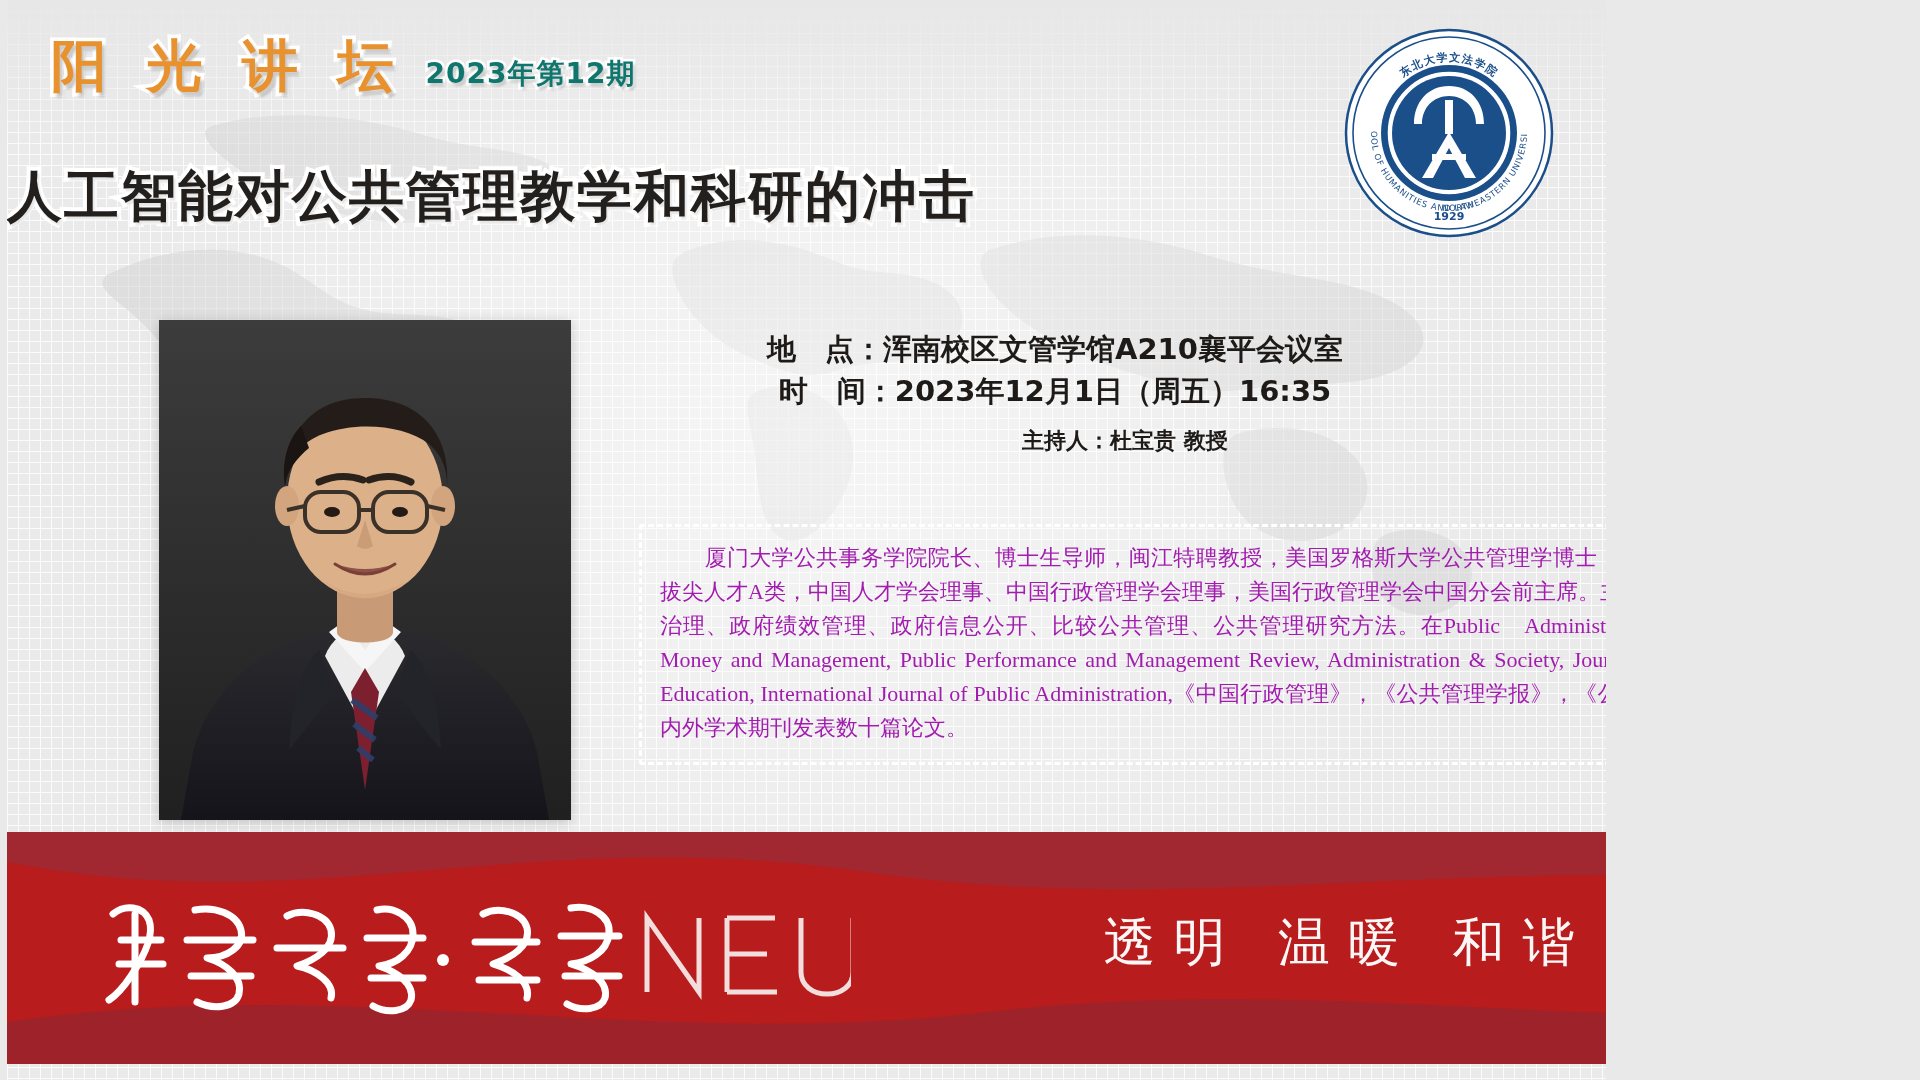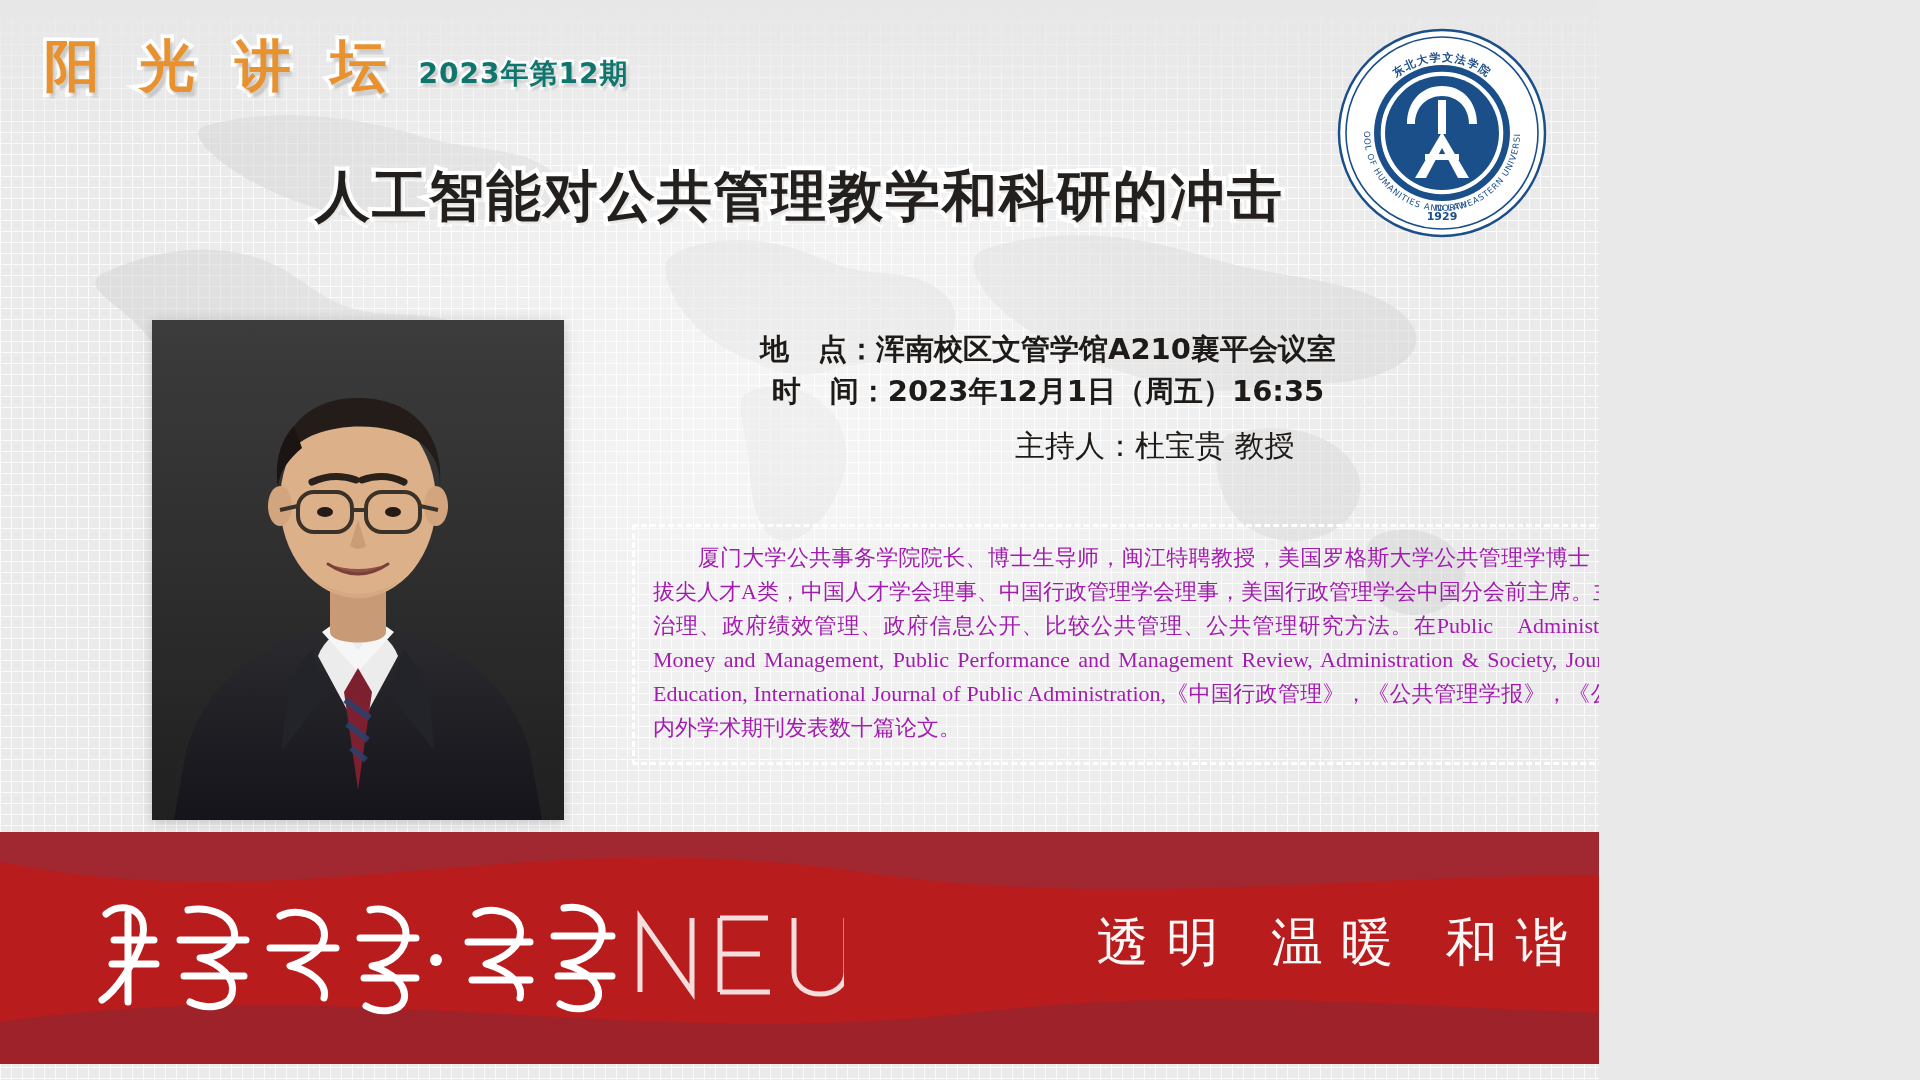--- a/index.html
+++ b/index.html
@@ -1,21 +1,21 @@
 <!DOCTYPE html>
 <html><head>
 <meta charset="utf-8">
 <style>
   html,body{margin:0;padding:0;}
   body{
     width:1920px;height:1080px;overflow:hidden;
     font-family:"Liberation Sans","DejaVu Sans",sans-serif;
     background:#e9e9e9;
   }
-  .poster{position:relative;width:1599px;height:1080px;overflow:hidden;background:#eaeaea;}
+  .poster{position:relative;width:1599px;height:1080px;overflow:hidden;background:#eaeaea;margin-left:7px;}
 
   
   .bg-grid{
     position:absolute;inset:0;
     background-image:
       linear-gradient(to right, rgba(255,255,255,.85) 1.5px, transparent 1.5px),
       linear-gradient(to bottom, rgba(255,255,255,.85) 1.5px, transparent 1.5px);
     background-size:11px 11px;
     opacity:.95;
   }
@@ -47,21 +47,21 @@
     text-shadow:2px 3px 3px rgba(0,0,0,.22);
     margin-bottom:6px;
     font-family:"DejaVu Sans","Liberation Sans",sans-serif;
   }
 
   
   .seal{position:absolute;right:52px;top:28px;width:210px;height:210px;z-index:7;}
 
   
   .title{
-    position:absolute;left:0;right:0;top:160px;text-align:center;z-index:6;
+    position:absolute;left:0;right:0;top:160px;z-index:6;
     font-size:55px;font-weight:700;letter-spacing:2px;color:#231f1d;
     -webkit-text-stroke:8px #ffffff;paint-order:stroke fill;
     text-shadow:2px 3px 2px rgba(0,0,0,.10);
     font-family:"DejaVu Sans","Liberation Sans",sans-serif;
   }
 
   
   .portrait{
     position:absolute;left:152px;top:320px;width:412px;height:500px;z-index:6;
     box-shadow:0 2px 12px rgba(0,0,0,.18);overflow:hidden;background:#2a2a2a;
@@ -69,21 +69,21 @@
 
   
   .info{position:absolute;left:760px;top:328px;z-index:6;}
   .info-line{
     font-size:29px;font-weight:700;color:#1d1a18;line-height:1.45;white-space:pre;
     font-family:"DejaVu Sans","Liberation Sans",sans-serif;
     text-align:center;
   }
   .people{position:absolute;left:1015px;top:425px;z-index:6;}
   .people-line{
-    font-size:30px;font-weight:400;color:#1d1a18;line-height:1.42;white-space:pre;
+    font-size:22px;font-weight:700;color:#1d1a18;line-height:1.42;white-space:pre;
     font-family:"DejaVu Sans","Liberation Sans",sans-serif;
   }
 
   
   .bio{
     position:absolute;left:632px;top:524px;width:1180px;
     border:3px dashed #ffffff;border-radius:3px;
     padding:14px 18px 16px 18px;z-index:6;box-sizing:border-box;
   }
   .bio-title{

